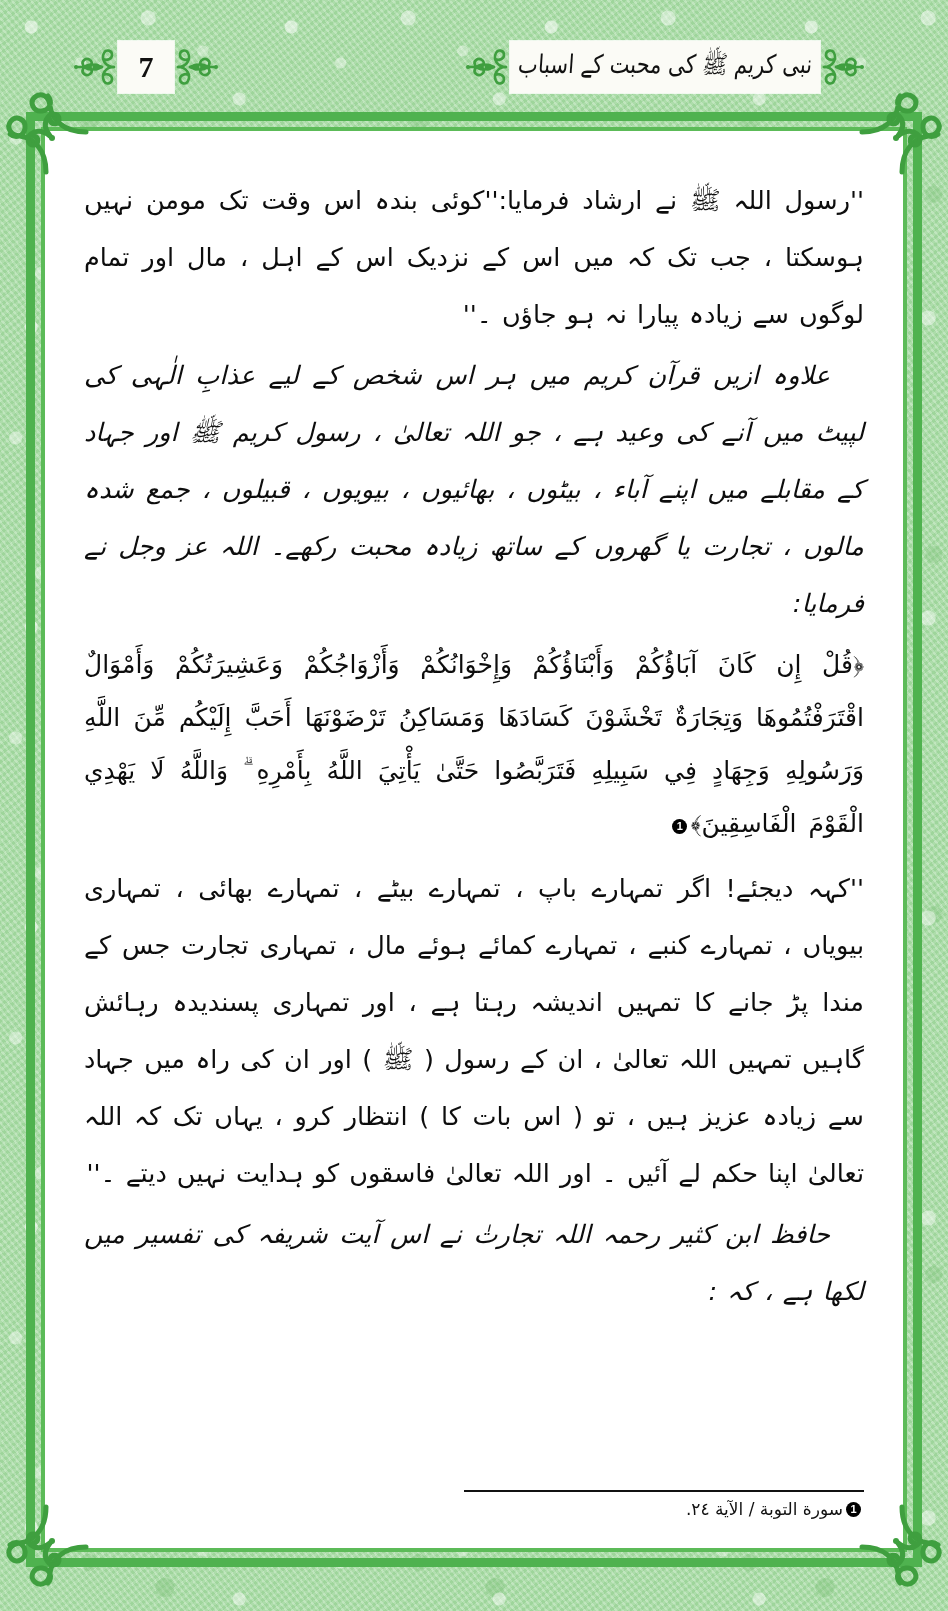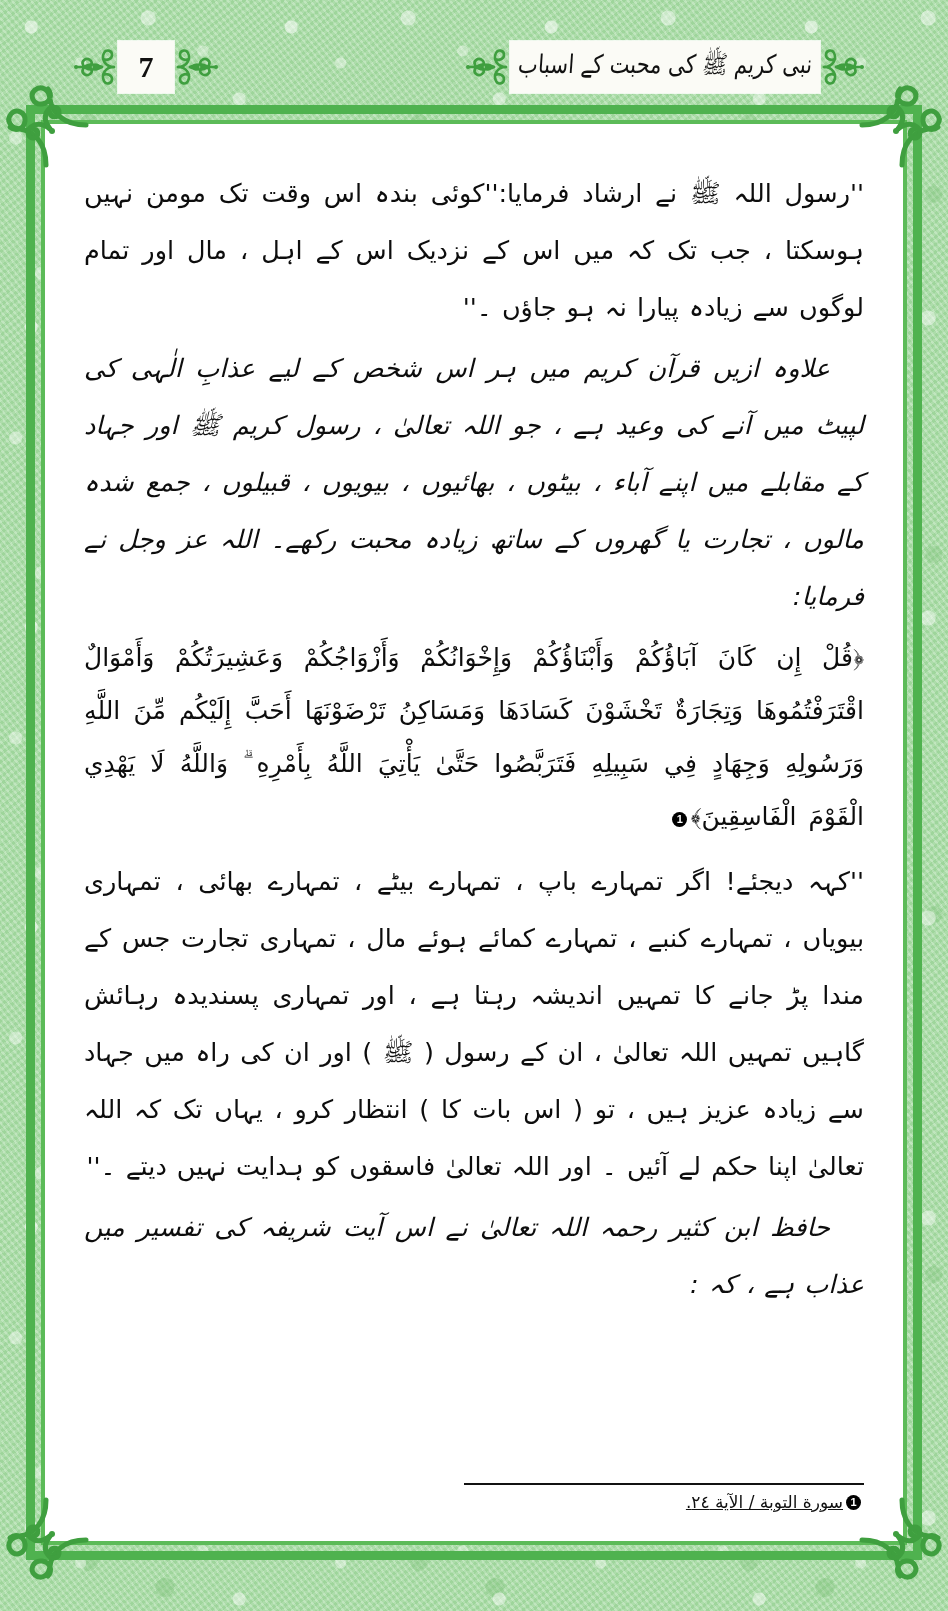--- a/index.html
+++ b/index.html
@@ -95,21 +95,21 @@
     direction: rtl;
     white-space: nowrap;
     transform: scaleY(1.22) skewX(-5deg);
     letter-spacing: -.5px;
   }
 
   
   #frame-outer {
     position: absolute;
     left: 26px;
-    top: 105px;
+    top: 112px;
     width: 896px;
     height: 1455px;
   }
   .frame-rule {
     position: absolute;
     box-sizing: border-box;
     background: #fff;
   }
   #rule-outer {
     left: 0; top: 0; right: 0; bottom: 0;
@@ -201,21 +201,20 @@
     background: #111;
     width: 100%;
     margin-bottom: 7px;
   }
   #footnote-line {
     font-family: "DejaVu Sans", sans-serif;
     font-size: 17px;
     color: #111;
     direction: rtl;
     text-align: right;
-    text-decoration: underline;
   }
 </style>
 </head>
 <body>
 
 <div id="page">
 
   <div id="header-band">
 
     <div class="cartouche" id="page-number-cartouche">
@@ -333,21 +332,21 @@
     <div id="content">
 
       <p class="para urdu">''رسول اللہ ﷺ نے ارشاد فرمایا:''کوئی بندہ اس وقت تک مومن نہیں ہوسکتا ، جب تک کہ میں اس کے نزدیک اس کے اہل ، مال اور تمام لوگوں سے زیادہ پیارا نہ ہو جاؤں ۔''</p>
 
       <p class="para urdu urdu-indent">علاوہ ازیں قرآن کریم میں ہر اس شخص کے لیے عذابِ الٰہی کی لپیٹ میں آنے کی وعید ہے ، جو اللہ تعالیٰ ، رسول کریم ﷺ اور جہاد کے مقابلے میں اپنے آباء ، بیٹوں ، بھائیوں ، بیویوں ، قبیلوں ، جمع شدہ مالوں ، تجارت یا گھروں کے ساتھ زیادہ محبت رکھے۔ اللہ عز وجل نے فرمایا:</p>
 
       <p class="para arabic"><span>﴿قُلْ إِن كَانَ آبَاؤُكُمْ وَأَبْنَاؤُكُمْ وَإِخْوَانُكُمْ وَأَزْوَاجُكُمْ وَعَشِيرَتُكُمْ وَأَمْوَالٌ اقْتَرَفْتُمُوهَا وَتِجَارَةٌ تَخْشَوْنَ كَسَادَهَا وَمَسَاكِنُ تَرْضَوْنَهَا أَحَبَّ إِلَيْكُم مِّنَ اللَّهِ وَرَسُولِهِ وَجِهَادٍ فِي سَبِيلِهِ فَتَرَبَّصُوا حَتَّىٰ يَأْتِيَ اللَّهُ بِأَمْرِهِ ۗ وَاللَّهُ لَا يَهْدِي الْقَوْمَ الْفَاسِقِينَ﴾</span><span class="ftnote-marker">1</span></p>
 
       <p class="para urdu">''کہہ دیجئے! اگر تمہارے باپ ، تمہارے بیٹے ، تمہارے بھائی ، تمہاری بیویاں ، تمہارے کنبے ، تمہارے کمائے ہوئے مال ، تمہاری تجارت جس کے مندا پڑ جانے کا تمہیں اندیشہ رہتا ہے ، اور تمہاری پسندیدہ رہائش گاہیں تمہیں اللہ تعالیٰ ، ان کے رسول ( ﷺ ) اور ان کی راہ میں جہاد سے زیادہ عزیز ہیں ، تو ( اس بات کا ) انتظار کرو ، یہاں تک کہ اللہ تعالیٰ اپنا حکم لے آئیں ۔ اور اللہ تعالیٰ فاسقوں کو ہدایت نہیں دیتے ۔''</p>
 
-      <p class="para urdu urdu-indent">حافظ ابن کثیر رحمہ اللہ تعالیٰ نے اس آیت شریفہ کی تفسیر میں عذاب ہے ، کہ :</p>
+      <p class="para urdu urdu-indent">حافظ ابن کثیر رحمہ اللہ تجارتٰ نے اس آیت شریفہ کی تفسیر میں لکھا ہے ، کہ :</p>
 
 
       <div id="footnote-zone">
         <div id="footnote-rule"></div>
         <div id="footnote-line"><span class="ftnote-marker">1</span><span>سورة التوبة / الآية ٢٤.</span></div>
       </div>
 
     </div>
   </div>
 </div>

